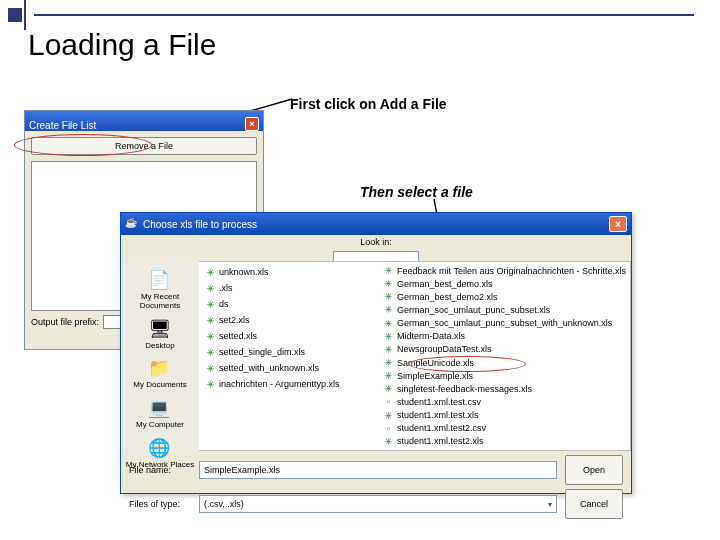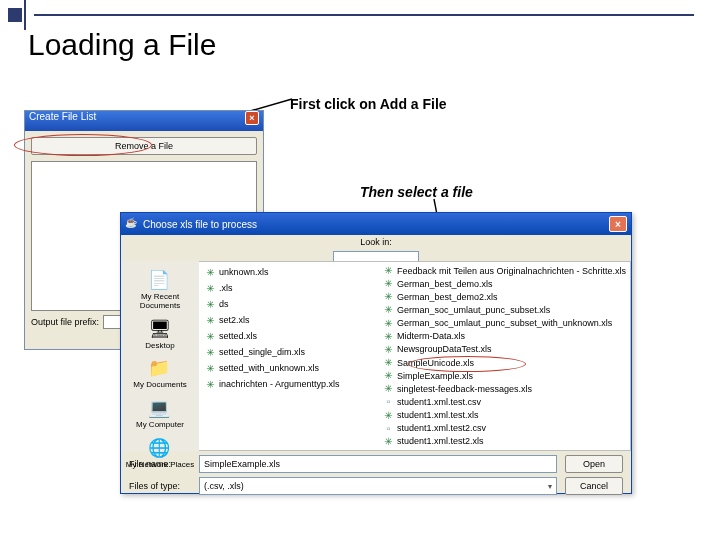--- a/index.html
+++ b/index.html
@@ -12,21 +12,21 @@
   
   .slide-title { position: absolute; top: 28px; left: 28px; font-size: 30px; font-weight: normal; color: #000; font-family: Arial; }
   
   .caption1 { position: absolute; top: 96px; left: 290px; font-size: 14px; font-weight: bold; }
   .caption2 { position: absolute; top: 184px; left: 360px; font-size: 14px; font-weight: bold; font-style: italic; }
   
   .arrow-svg { position: absolute; pointer-events: none; }
   
   
   .win1 { position: absolute; top: 110px; left: 24px; width: 240px; height: 240px; border: 1px solid #7a8fb0; background: #ece9d8; font-size: 9px; font-family: Tahoma, sans-serif; }
-  .win1-titlebar { height: 20px; background: linear-gradient(to bottom, #3a78e0, #1b4db5); display: flex; align-items: flex-start; padding: 0 4px; color: #fff; font-size: 10px; justify-content: space-between; }
+  .win1-titlebar { height: 20px; background: linear-gradient(to bottom, #3a78e0, #1b4db5); display: flex; align-items: flex-end; padding: 0 4px; color: #fff; font-size: 10px; justify-content: space-between; }
   .win1-controls { display: flex; gap: 2px; }
   .win1-ctrl { width: 14px; height: 14px; background: #cd4b2a; border: 1px solid #fff; border-radius: 2px; display:flex; align-items:center; justify-content:center; color:#fff; font-weight:bold; font-size:9px; }
   .win1-buttons { display: flex; gap: 6px; padding: 6px; background: #ece9d8; }
   .win1-btn { flex: 1; height: 18px; background: #f4f3ee; border: 1px solid #8a8a8a; border-radius: 2px; font-size: 9px; display:flex; align-items:center; justify-content:center; cursor:pointer; }
   .win1-list { height: 150px; background: #fff; border: 1px solid #888; margin: 0 6px; }
   .win1-footer { padding: 4px 6px; display: flex; align-items: center; gap: 4px; font-size: 9px; }
   .win1-footer input { width: 60px; height: 14px; font-size: 9px; border: 1px solid #888; }
   .opt-link { color: #1b5ed0; cursor: pointer; margin-left: auto; font-size: 9px; }
   
   
@@ -54,21 +54,21 @@
   .file-list { flex: 1; background: #fff; padding: 2px 4px; display: flex; flex-direction: row; border: 1px solid #bfbfbf; border-left: none; }
   .file-col { flex: 1; display: flex; flex-direction: column; }
   .file-item { display: flex; align-items: center; gap: 3px; height: 16px; font-size: 9px; cursor: pointer; padding-left: 2px; white-space: nowrap; overflow: hidden; }
   .xls-icon { width: 11px; height: 11px; display:inline-flex; align-items:center; justify-content:center; font-size:10px; color:#2e8540; flex-shrink:0; }
   .txt-icon { width: 11px; height: 11px; display:inline-flex; align-items:center; justify-content:center; font-size:10px; color:#4a6fa5; flex-shrink:0; }
   
   .win2-footer { padding: 4px 8px; }
   .footer-row { display: flex; align-items: center; gap: 8px; margin-bottom: 4px; }
   .footer-row label { width: 62px; font-size: 9px; }
   .footer-field { flex: 1; height: 18px; background: #fff; border: 1px solid #7f9db9; font-size: 9px; padding: 0 4px; display:flex; align-items:center; }
-  .footer-btn { width: 58px; height: 18px; background: #f4f3ee; border: 1px solid #8a8a8a; border-radius: 2px; font-size: 9px; cursor:pointer; display:flex; align-items:center; justify-content:center; }
+  .footer-btn { width: 58px; height: 30px; background: #f4f3ee; border: 1px solid #8a8a8a; border-radius: 2px; font-size: 9px; cursor:pointer; display:flex; align-items:center; justify-content:center; }
   .dd-arrow { margin-left:auto; font-size:8px; color:#555; }
   
   
   .oval2 { position: absolute; top: 356px; left: 408px; width: 118px; height: 16px; border: 1.5px solid #c0392b; border-radius: 50%; pointer-events: none; }
 </style>
 </head>
 <body>
 
 <div class="slide-header">
     <span class="bullet-block"></span>

